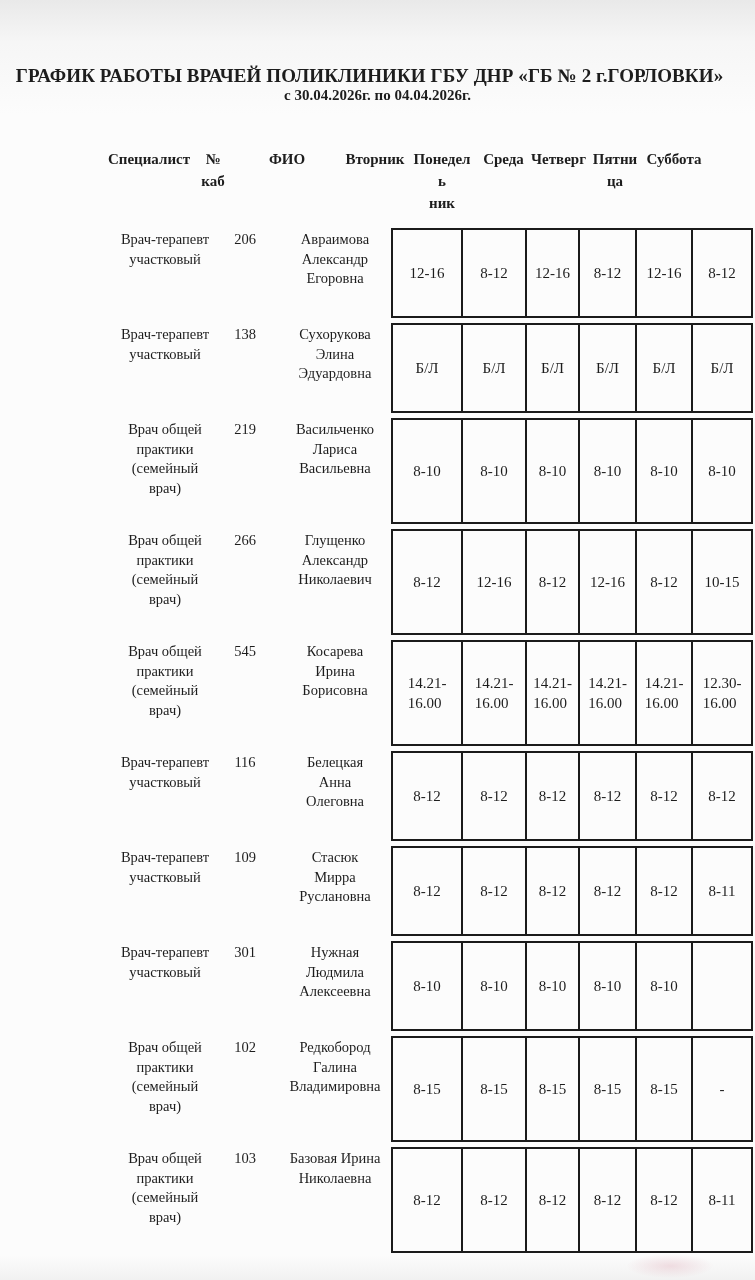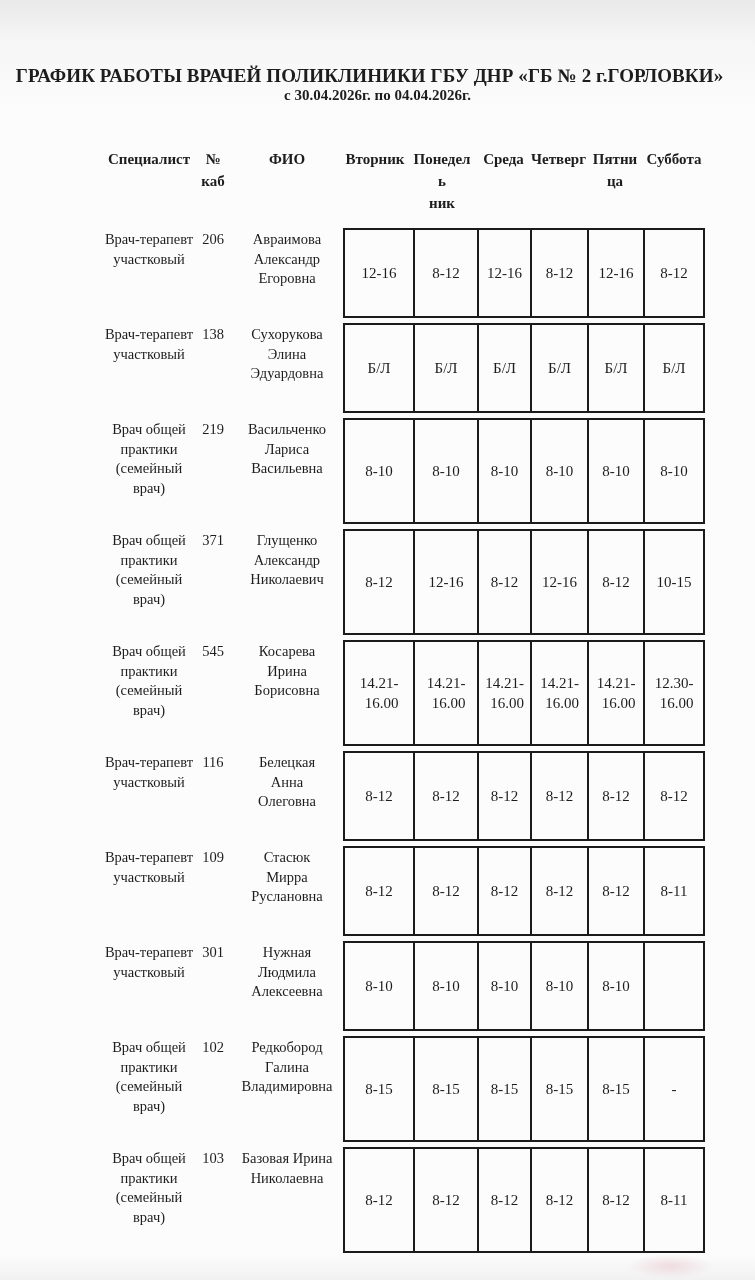--- a/index.html
+++ b/index.html
@@ -53,27 +53,27 @@
   .hcell span { white-space: pre-line; text-align: center; display: inline-block; }
   .days { display: flex; flex: 0 0 auto; }
   .day { display: flex; justify-content: center; }
   .day span { white-space: pre-line; text-align: center; display: inline-block; }
 
   .trow { display: flex; align-items: stretch; margin-bottom: 5px; }
   .trow.short { min-height: 90px; }
   .trow.tall  { min-height: 106px; }
   .cell {
     text-align: center; white-space: pre-line;
-    font-size: 14.5px; line-height: 19.5px; padding-top: 2px;
+    font-size: 14.5px; line-height: 19.5px; padding-top: 2px; margin-left: 16px;
   }
   .grid { display: flex; flex: 0 0 auto; }
   .gcell {
     border: 2px solid #1b1b1b; border-right: none;
     display: flex; align-items: center; justify-content: center;
-    text-align: right; white-space: pre-line;
+    text-align: left; white-space: pre-line;
     font-size: 15px; line-height: 20px;
     padding: 12px 3px;
   }
   .gcell:last-child { border-right: 2px solid #1b1b1b; }
 </style>
 </head>
 <body>
 
 <div class="page">
 
@@ -170,21 +170,21 @@
       <div class="gcell w4">8-10</div>
       <div class="gcell w5">8-10</div>
     </div>
   </div>
 
   <div class="trow tall">
     <div class="cell col-spec spec">Врач общей
 практики
 (семейный
 врач)</div>
-    <div class="cell col-kab kab">371</div>
+    <div class="cell col-kab kab">266</div>
     <div class="cell col-fio fio">Глущенко
 Александр
 Николаевич</div>
     <div class="grid">
       <div class="gcell w0">8-12</div>
       <div class="gcell w1">12-16</div>
       <div class="gcell w2">8-12</div>
       <div class="gcell w3">12-16</div>
       <div class="gcell w4">8-12</div>
       <div class="gcell w5">10-15</div>

